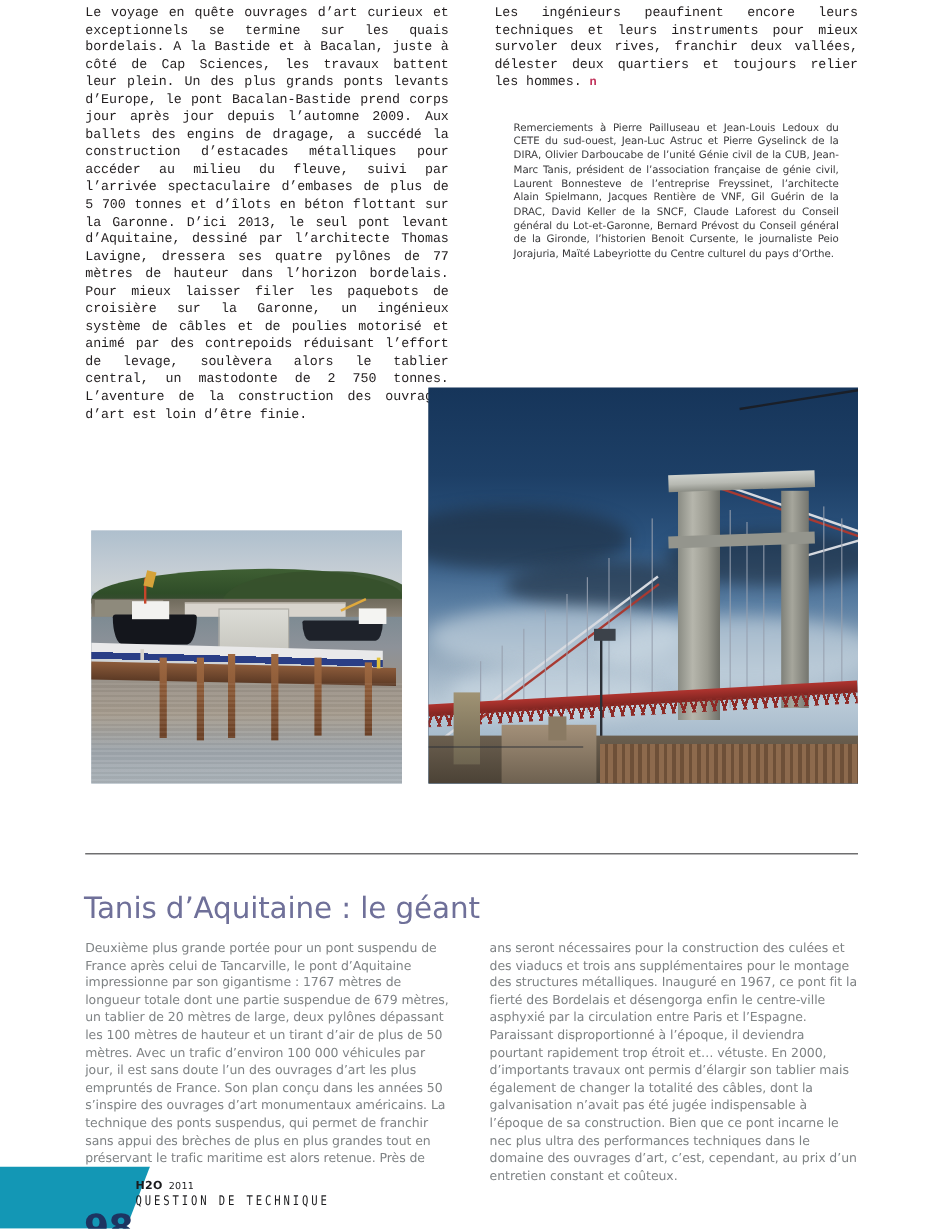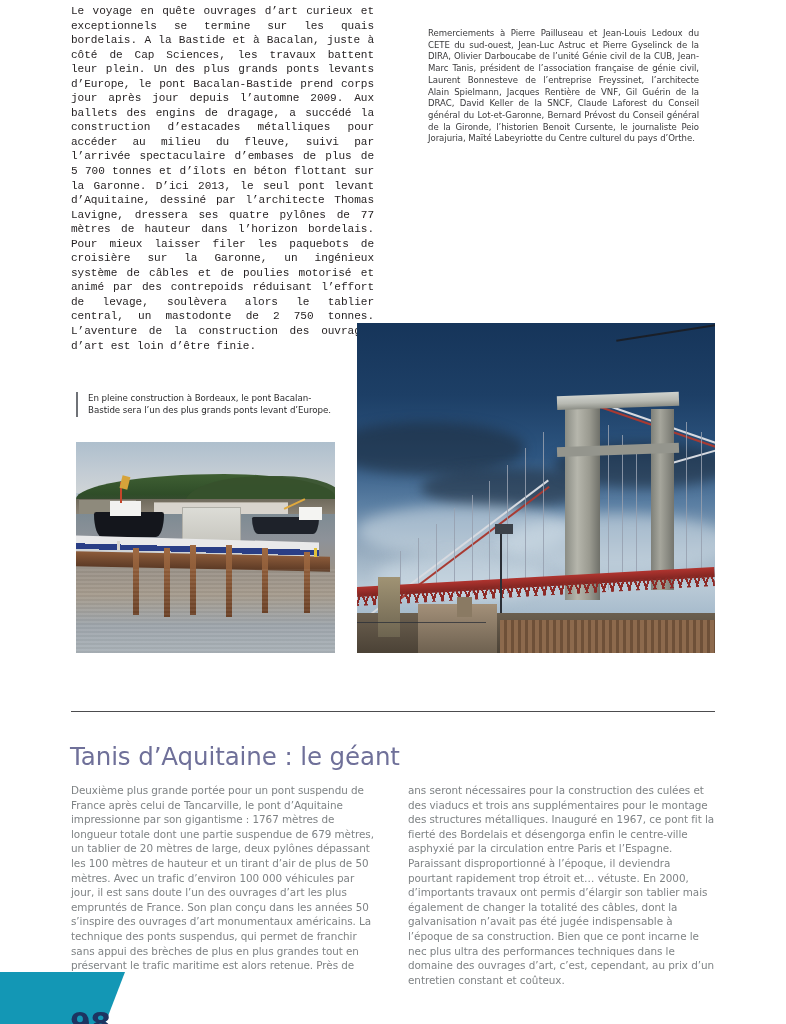--- a/index.html
+++ b/index.html
@@ -387,27 +387,30 @@
   }
 </style>
 </head>
 <body>
 
 <div class="top-block">
   <div class="col">
     <p class="body-serif">Le voyage en quête ouvrages d’art curieux et exceptionnels se termine sur les quais bordelais. A la Bastide et à Bacalan, juste à côté de Cap Sciences, les travaux battent leur plein. Un des plus grands ponts levants d’Europe, le pont Bacalan-Bastide prend corps jour après jour depuis l’automne 2009. Aux ballets des engins de dragage, a succédé la construction d’estacades métalliques pour accéder au milieu du fleuve, suivi par l’arrivée spectaculaire d’embases de plus de 5 700 tonnes et d’îlots en béton flottant sur la Garonne. D’ici 2013, le seul pont levant d’Aquitaine, dessiné par l’architecte Thomas Lavigne, dressera ses quatre pylônes de 77 mètres de hauteur dans l’horizon bordelais. Pour mieux laisser filer les paquebots de croisière sur la Garonne, un ingénieux système de câbles et de poulies motorisé et animé par des contrepoids réduisant l’effort de levage, soulèvera alors le tablier central, un mastodonte de 2 750 tonnes. L’aventure de la construction des ouvrages d’art est loin d’être finie.</p>
   </div>
   <div class="col">
+    <p class="body-serif">
+      <span>Les ingénieurs peaufinent encore leurs techniques et leurs instruments pour mieux survoler deux rives, franchir deux vallées, délester deux quartiers et toujours relier les hommes.</span>
+      <span class="endmark">n</span>
+    </p>
     <p class="thanks">Remerciements à Pierre Pailluseau et Jean-Louis Ledoux du CETE du sud-ouest, Jean-Luc Astruc et Pierre Gyselinck de la DIRA, Olivier Darboucabe de l’unité Génie civil de la CUB, Jean-Marc Tanis, président de l’association française de génie civil, Laurent Bonnesteve de l’entreprise Freyssinet, l’architecte Alain Spielmann, Jacques Rentière de VNF, Gil Guérin de la DRAC, David Keller de la SNCF, Claude Laforest du Conseil général du Lot-et-Garonne, Bernard Prévost du Conseil général de la Gironde, l’historien Benoit Cursente, le journaliste Peio Jorajuria, Maïté Labeyriotte du Centre culturel du pays d’Orthe.</p>
   </div>
 </div>
 
 <div class="photo-area">
 
-  <div class="caption">En pleine construction à Bordeaux, le pont Bacalan-Bastide sera l’un des plus grands ponts levant d’Europe.</div>
 
   <div class="photo photo-left">
     <div class="pl-sky"></div>
     <div class="pl-hill"></div>
     <div class="pl-hill2"></div>
     <div class="pl-shore"></div>
     <div class="pl-shed2"></div>
     <div class="pl-sheds"></div>
     <div class="pl-water"></div>
     <div class="pl-tug"></div>
@@ -494,13 +497,18 @@
   <div class="bcol bcol-right">
     <p class="body-gray">ans seront nécessaires pour la construction des culées et des viaducs et trois ans supplémentaires pour le montage des structures métalliques. Inauguré en 1967, ce pont fit la fierté des Bordelais et désengorga enfin le centre-ville asphyxié par la circulation entre Paris et l’Espagne. Paraissant disproportionné à l’époque, il deviendra pourtant rapidement trop étroit et… vétuste. En 2000, d’importants travaux ont permis d’élargir son tablier mais également de changer la totalité des câbles, dont la galvanisation n’avait pas été jugée indispensable à l’époque de sa construction. Bien que ce pont incarne le nec plus ultra des performances techniques dans le domaine des ouvrages d’art, c’est, cependant, au prix d’un entretien constant et coûteux.</p>
   </div>
 </div>
 
 <div class="footer">
   <svg class="footer-shape" viewBox="0 0 160 52" preserveAspectRatio="none">
     <polygon points="0,0 125,0 105,52 0,52" fill="#1397b5"></polygon>
   </svg>
   <div class="page-number">98</div>
+  <div class="footer-text">
+    <span class="footer-h2o">H2O</span>
+    <span class="footer-year">2011</span>
+    <span class="footer-sub">QUESTION DE TECHNIQUE</span>
+  </div>
 </div>
 
 </body></html>

